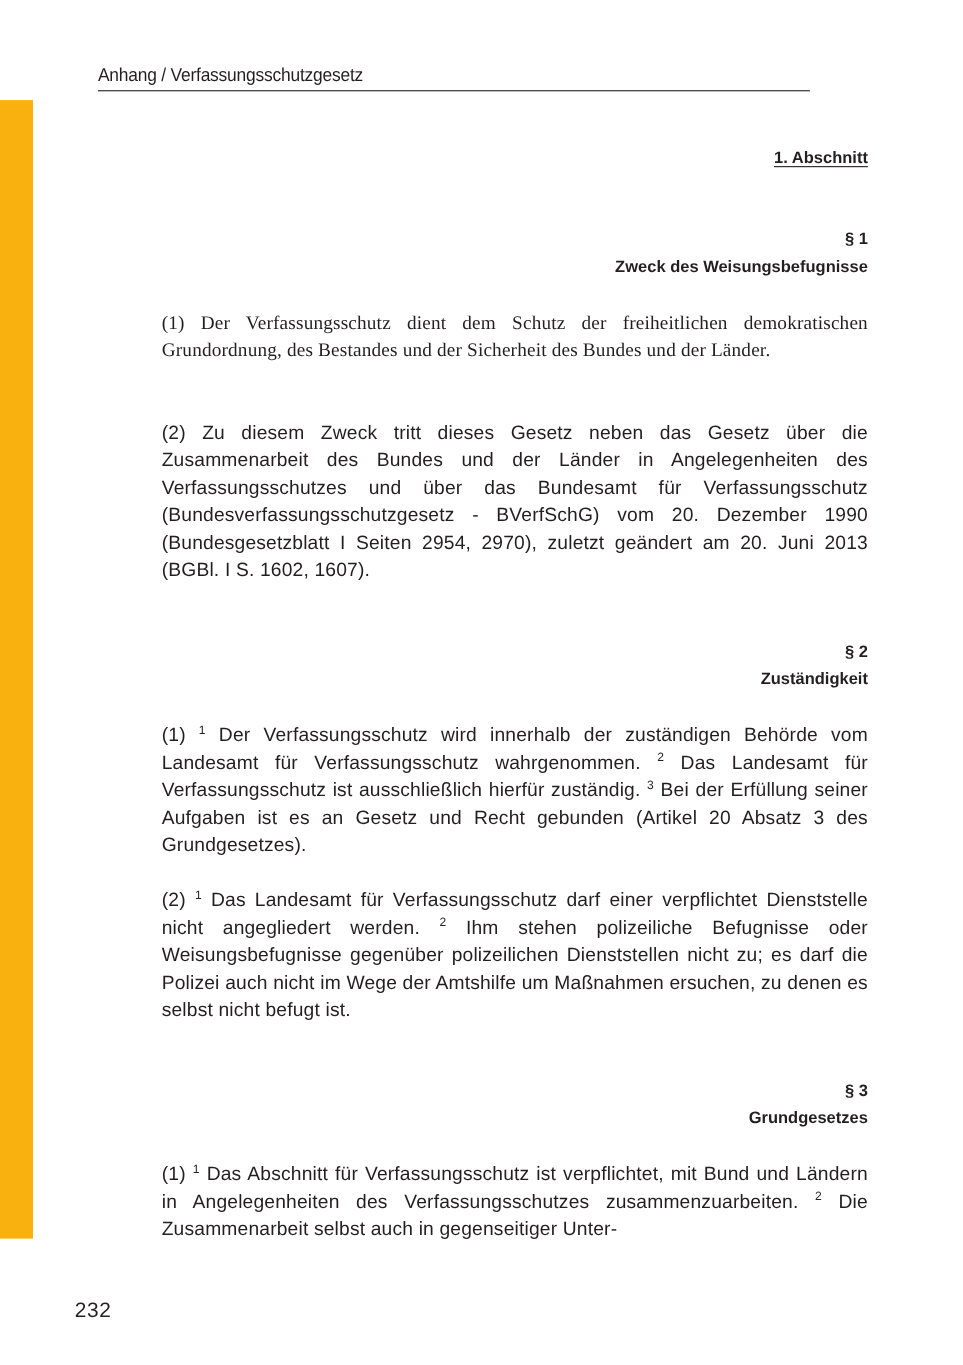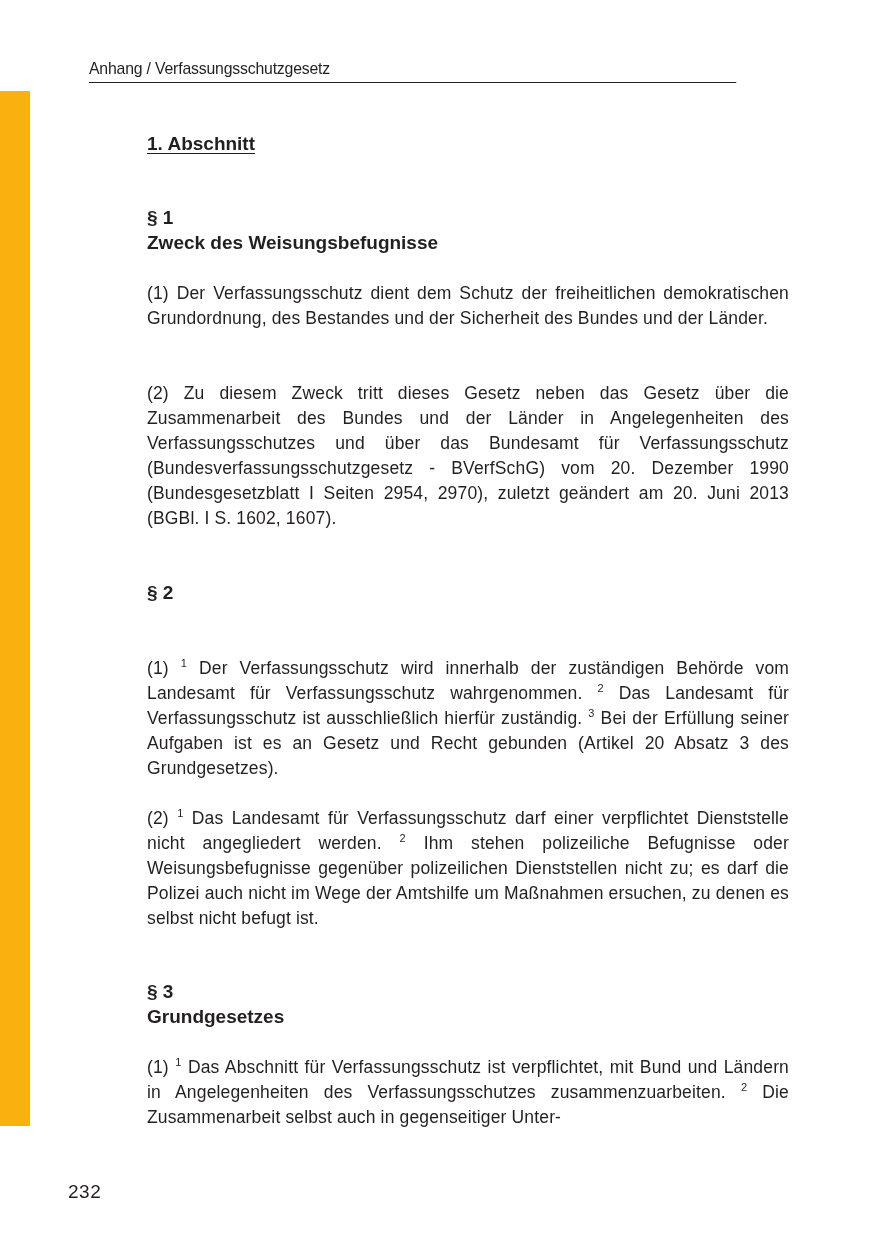--- a/index.html
+++ b/index.html
@@ -15,21 +15,21 @@
     .running-head {
       position: absolute; left: 89px; top: 58px; width: 696px;
       font-size: 17px; letter-spacing: -0.2px; line-height: 22px;
       padding-bottom: 2px; border-bottom: 1.5px solid #231f20;
       transform: scaleX(0.93); transform-origin: left center;
     }
     .page-number {
       position: absolute; left: 68px; top: 1181px; font-size: 19px; letter-spacing: 0.5px;
     }
     .content { position: absolute; left: 147px; width: 642px; }
-    .center { text-align: left; font-weight: bold; font-size: 19px; line-height: 25px; }
+    .center { text-align: right; font-weight: bold; font-size: 15px; line-height: 25px; }
     .underline { text-decoration: underline; text-underline-offset: 3px; }
     .para {
       font-size: 17.5px; line-height: 25px; text-align: justify; letter-spacing: 0.15px;
       position: absolute; left: 147px; width: 642px;
     }
     sup { font-size: 11px; line-height: 0; vertical-align: 7px; }
   </style>
 </head>
 <body>
 
@@ -38,25 +38,26 @@
 <div class="running-head">Anhang / Verfassungsschutzgesetz</div>
 
 <div class="content" style="top:131px;">
   <div class="center"><span class="underline">1. Abschnitt</span></div>
 </div>
 
 <div class="content" style="top:205px;">
   <div class="center">§ 1</div>
   <div class="center">Zweck des Weisungsbefugnisse</div>
 </div>
-<div class="para" style="top:281px;">(1) Der Verfassungsschutz dient dem Schutz der freiheitlichen demokratischen Grundordnung, des Bestandes und der Sicherheit des Bundes und der Länder.</div>
+<div class="para" style="top:281px;font-family:Liberation Serif, serif;">(1) Der Verfassungsschutz dient dem Schutz der freiheitlichen demokratischen Grundordnung, des Bestandes und der Sicherheit des Bundes und der Länder.</div>
 <div class="para" style="top:381px;">(2)  Zu diesem Zweck tritt dieses Gesetz neben das Gesetz über die Zusammenarbeit des Bundes und der Länder in Angelegenheiten des Verfassungsschutzes und über das Bundesamt für Verfassungsschutz (Bundesverfassungsschutzgesetz - BVerfSchG) vom 20. Dezember 1990 (Bundesgesetzblatt I Seiten 2954, 2970), zuletzt geändert am 20. Juni 2013 (BGBl. I S. 1602, 1607).</div>
 
 <div class="content" style="top:580px;">
   <div class="center">§ 2</div>
+  <div class="center">Zuständigkeit</div>
 </div>
 <div class="para" style="top:656px;">
   <span>(1)</span>
   <sup>1</sup>
   <span>Der Verfassungsschutz wird innerhalb der zuständigen Behörde vom Landesamt für Verfassungsschutz wahrgenommen.</span>
   <sup>2</sup>
   <span>Das Landesamt für Verfassungsschutz ist ausschließlich hierfür zuständig.</span>
   <sup>3</sup>
   <span>Bei der Erfüllung seiner Aufgaben ist es an Gesetz und Recht gebunden (Artikel 20 Absatz 3 des Grundgesetzes).</span>
 </div>

